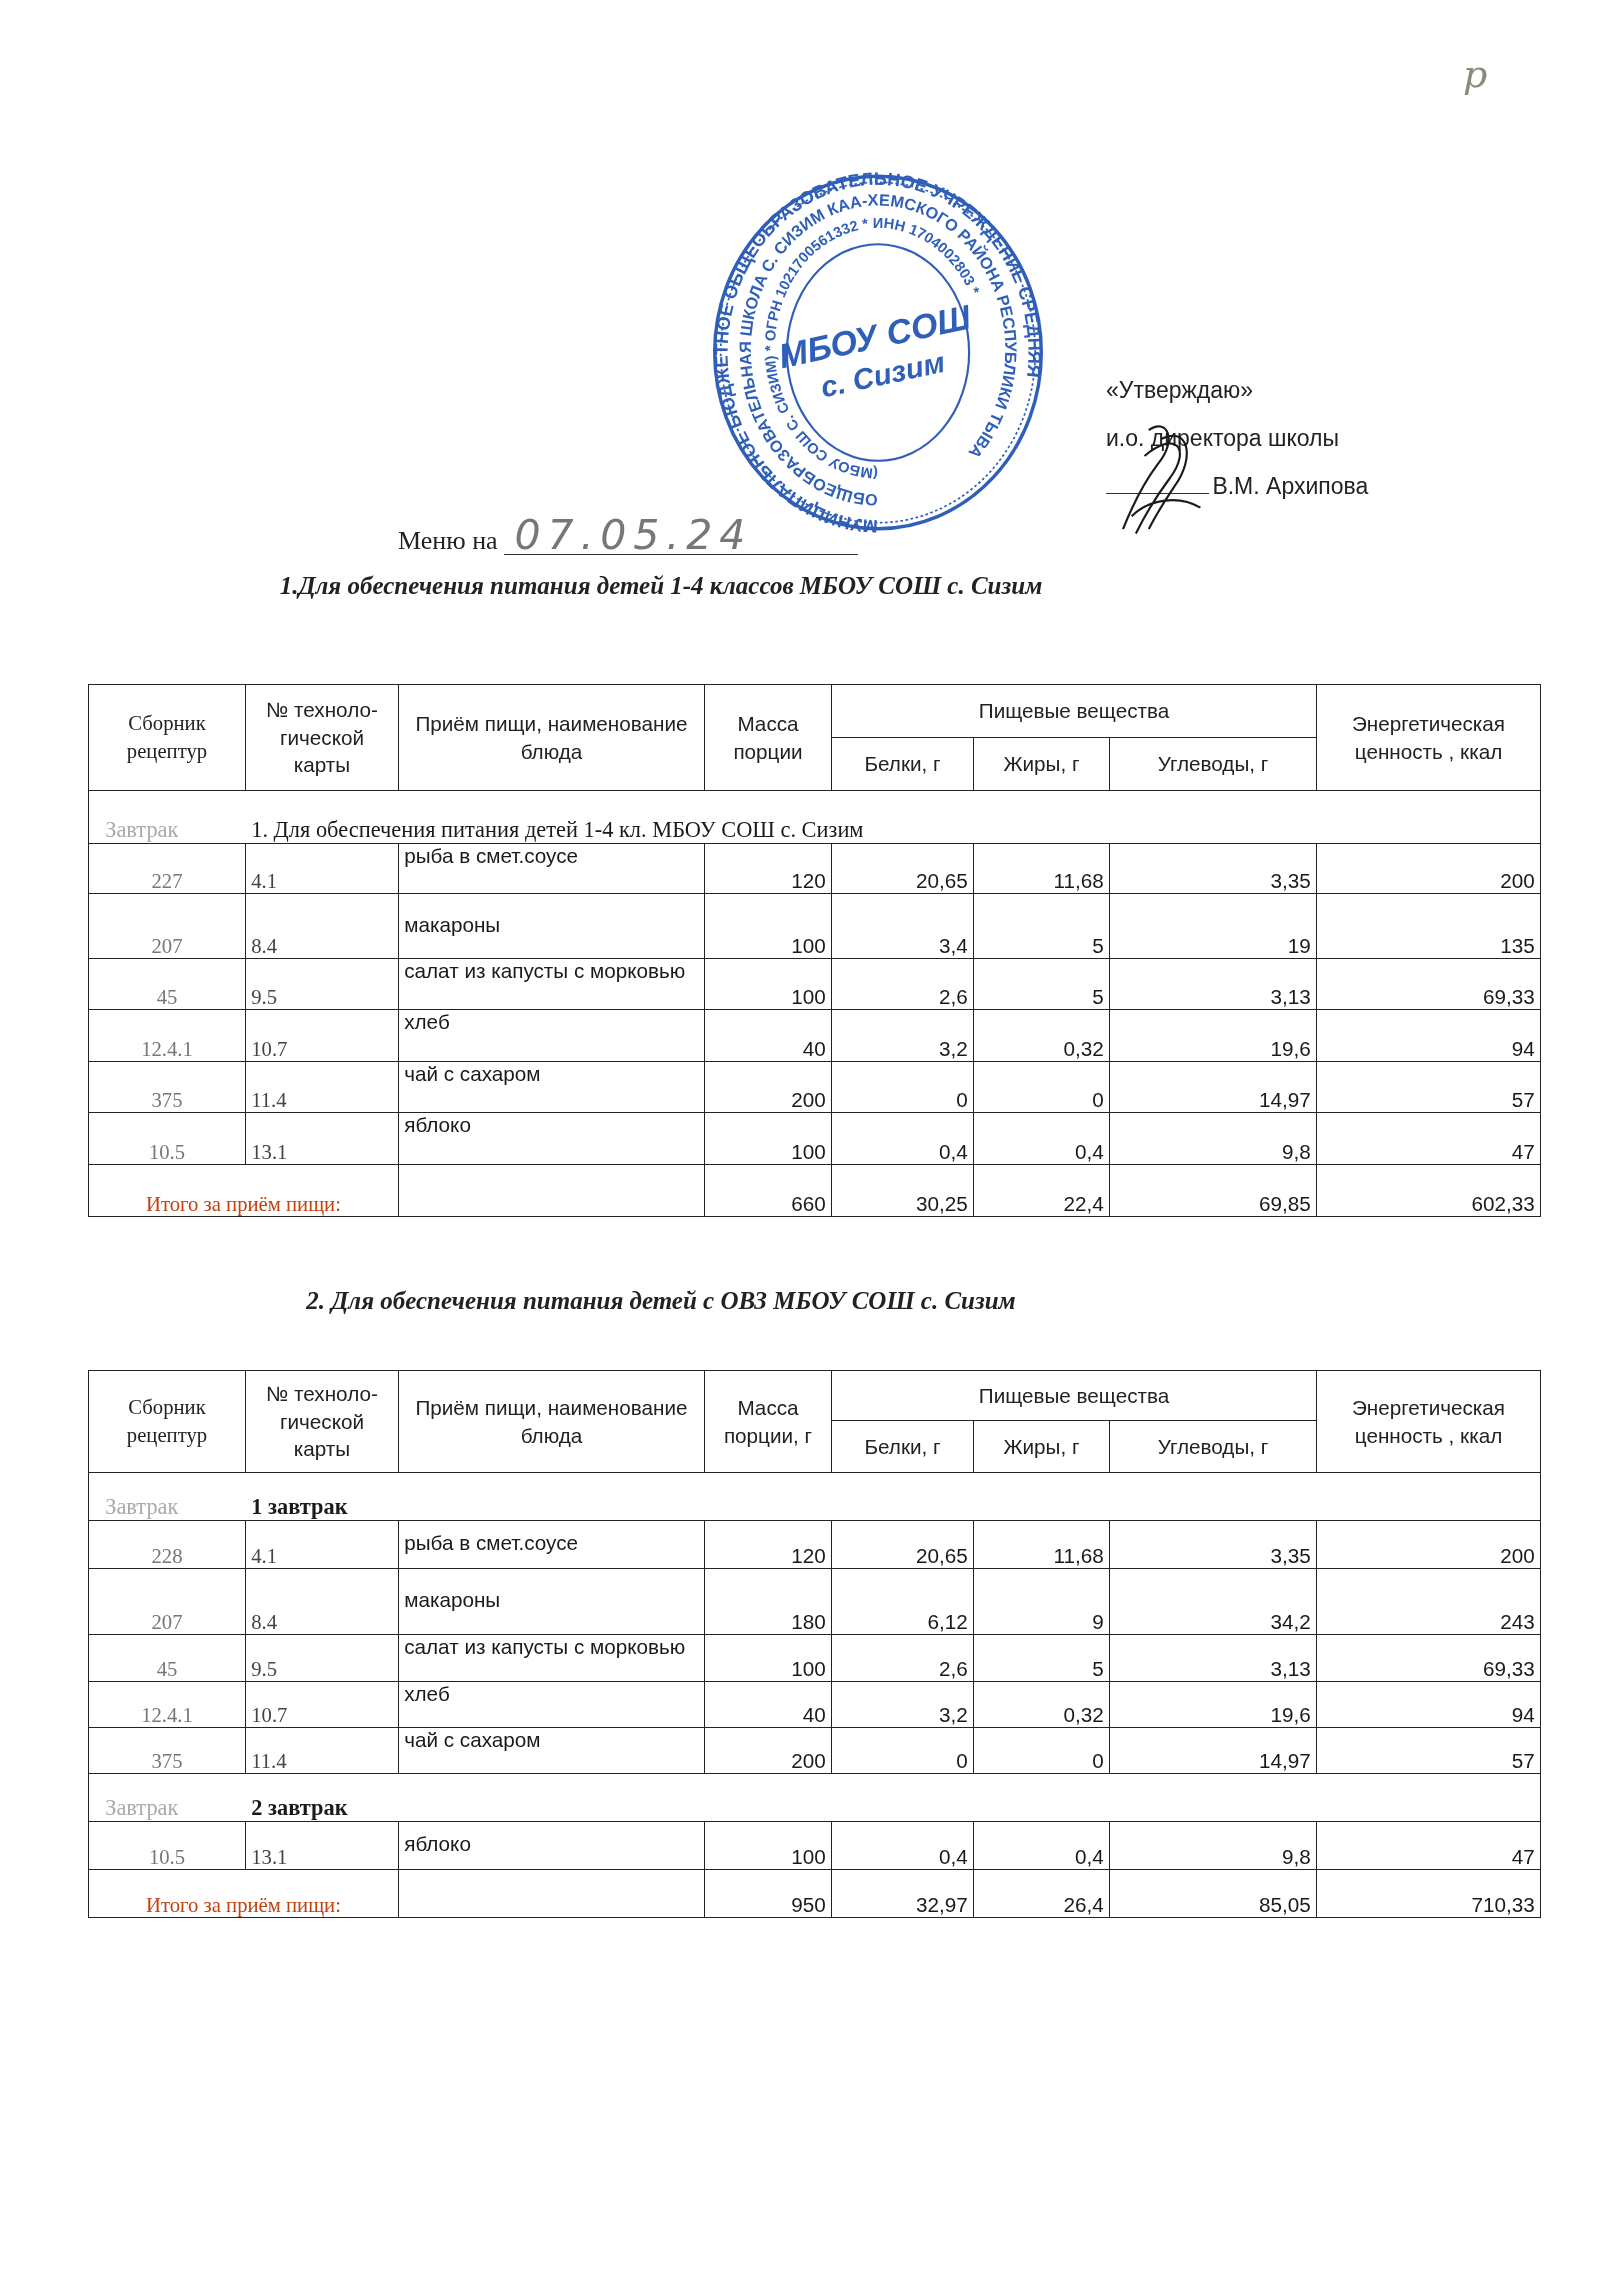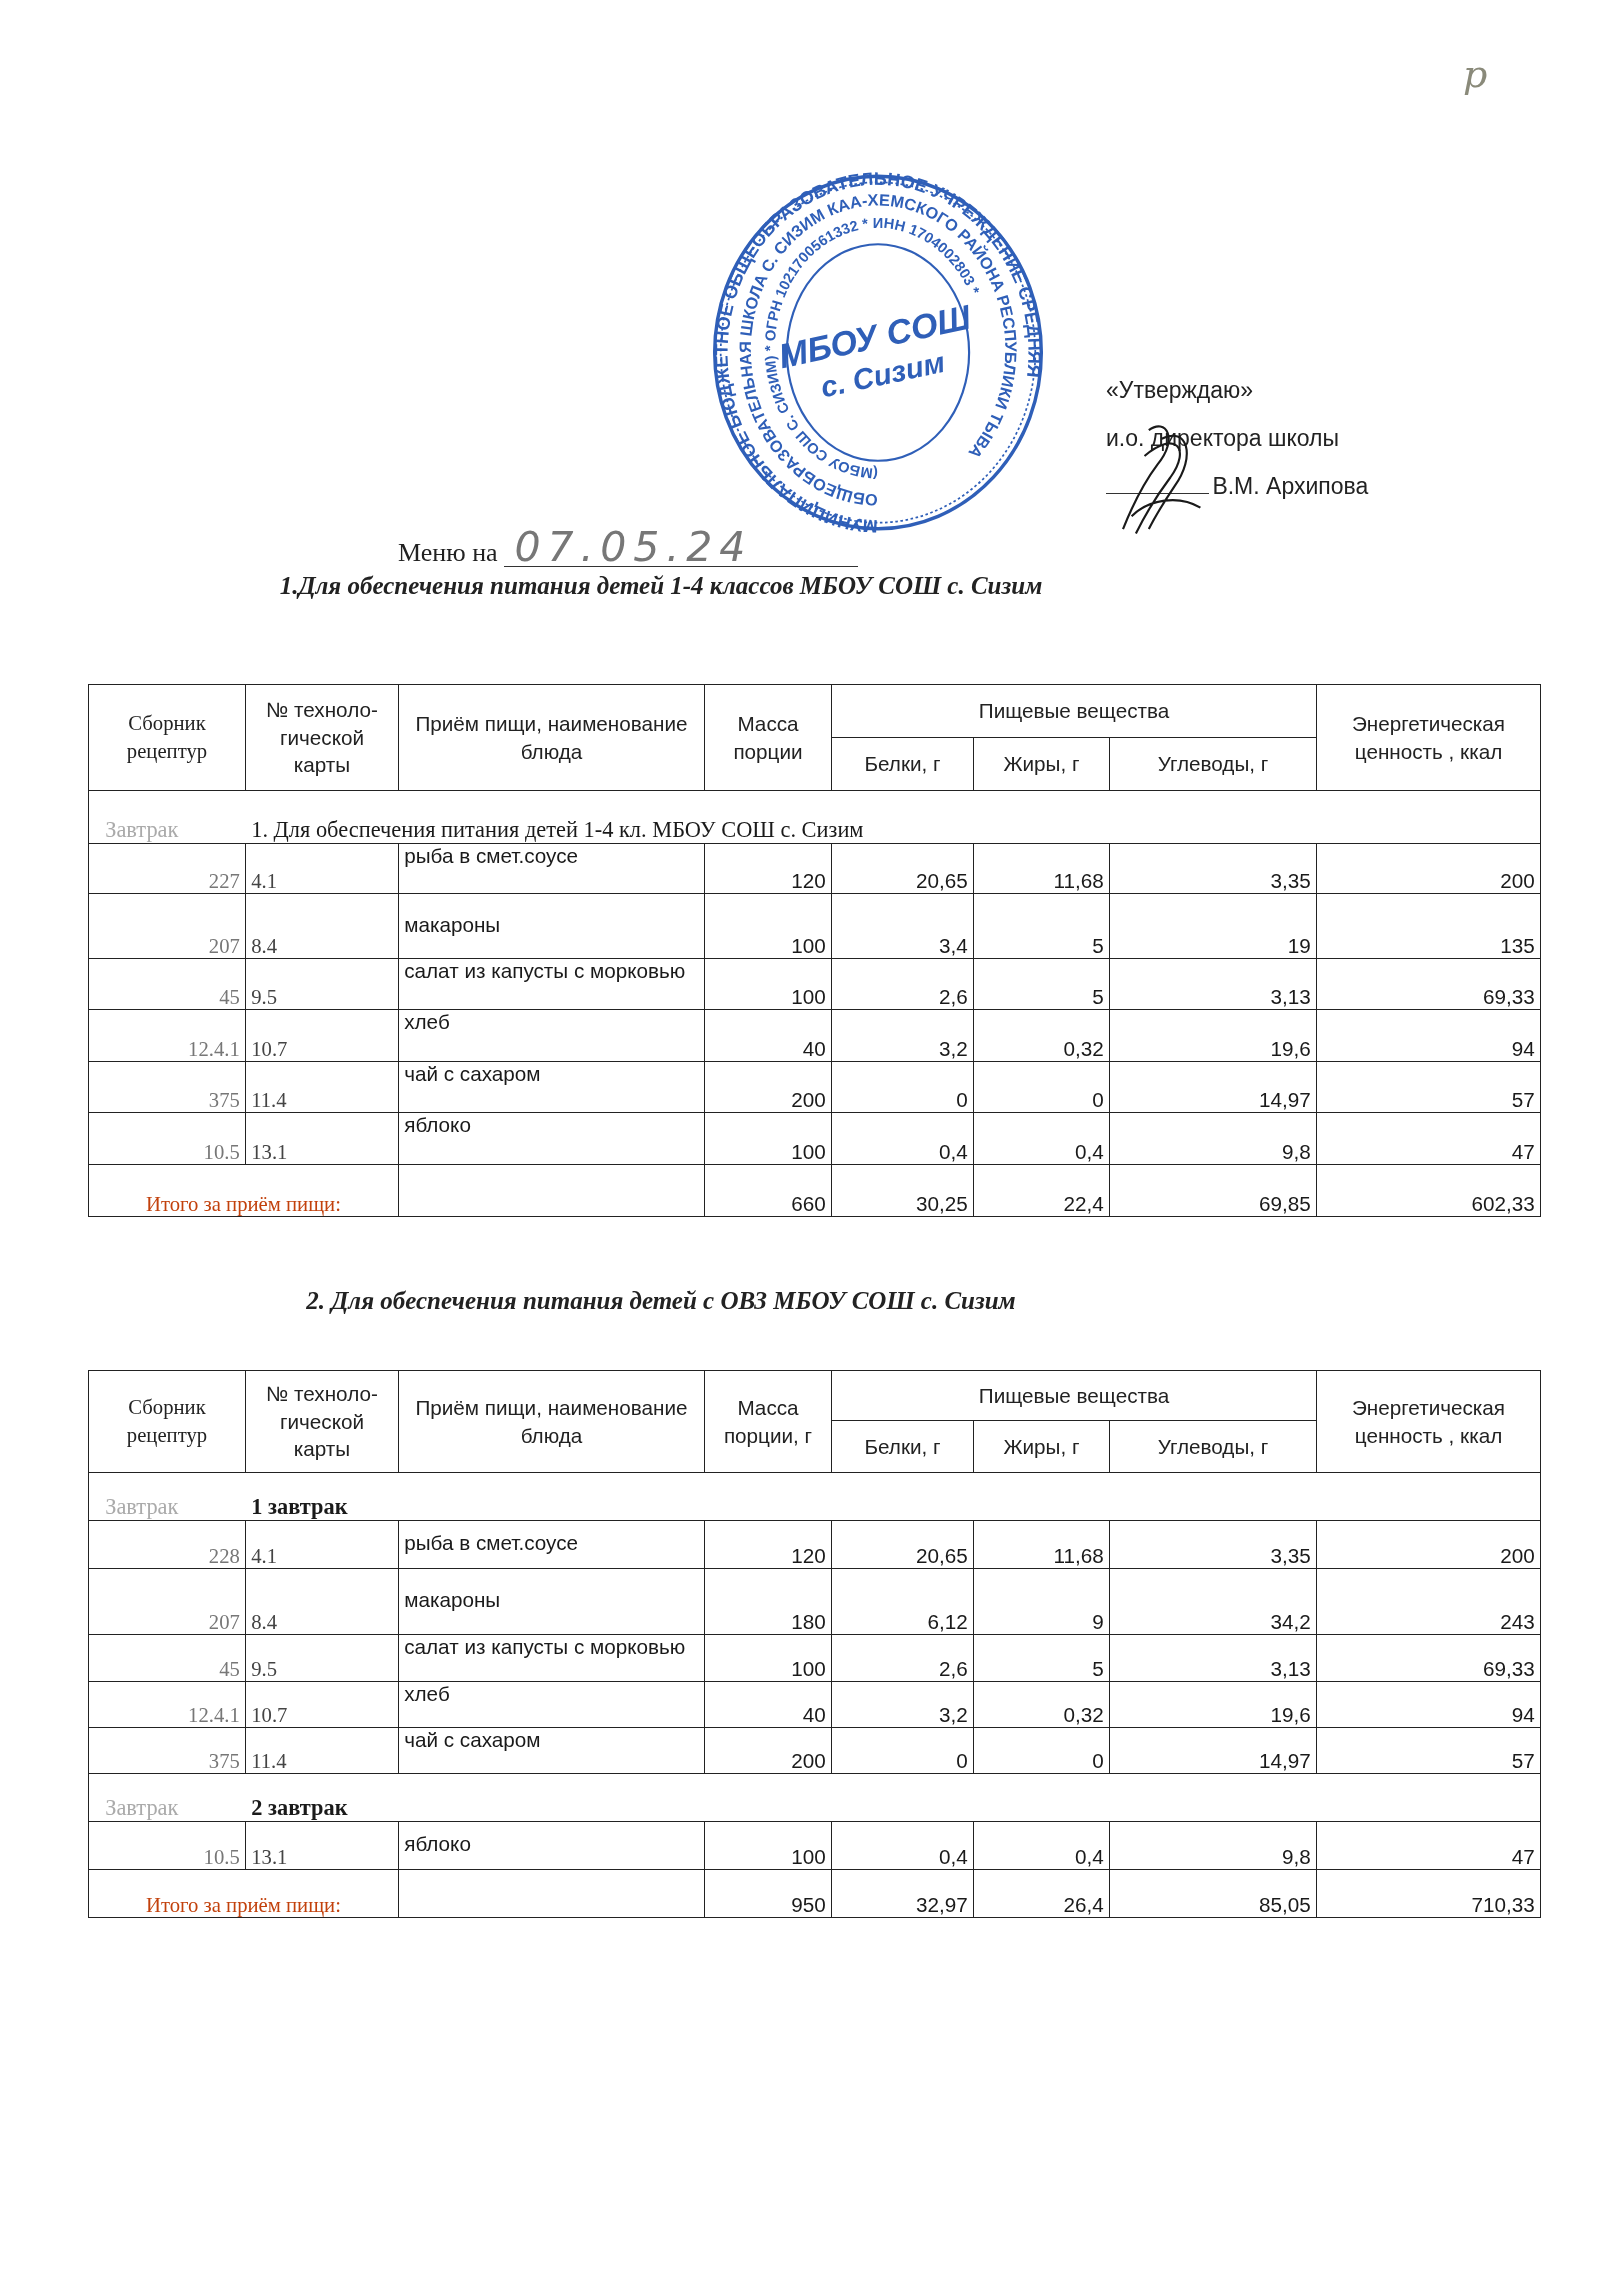--- a/index.html
+++ b/index.html
@@ -9,35 +9,35 @@
                    font-family: "DejaVu Serif", serif; font-style: italic; }
     
     .stamp { position: absolute; left: 710px; top: 172px; width: 336px; height: 361px; }
     .stamp svg { width: 100%; height: 100%; }
     
     .approve { position: absolute; left: 1106px; top: 366px; font-family: Liberation Sans, sans-serif;
                font-size: 23px; line-height: 48px; color: #222; }
     .approve .sigline { display: inline-block; width: 103px; border-bottom: 1.3px solid #333; margin-right: 3.4px; }
     .signature { position: absolute; left: 1097px; top: 413px; width: 138px; height: 129px; }
     
-    .menu-date { position: absolute; left: 398px; top: 528px; font-size: 26px; color: #222; }
+    .menu-date { position: absolute; left: 398px; top: 516px; font-size: 26px; color: #222; }
     .menu-date .date-line { display: inline-block; min-width: 344px; border-bottom: 1.3px solid #333;
                             font-family: "DejaVu Sans", sans-serif; font-style: italic; font-size: 41px;
                             color: #777; letter-spacing: 6.9px; padding-left: 10.3px; line-height: 38px; }
     .section-title { position: absolute; left: 0; width: 1322px; text-align: center; font-weight: bold;
                      font-size: 25px; color: #222; font-style: italic; }
     
     table.menu { position: absolute; left: 88px; width: 1451px; border-collapse: collapse;
                  font-family: "Liberation Sans", sans-serif; font-size: 20.7px; table-layout: fixed; }
     table.menu td, table.menu th { border: 1.7px solid #222; padding: 0 5.2px; font-weight: normal; }
     table.menu th { text-align: center; vertical-align: middle; line-height: 27.5px; color: #222; }
     th.faded { color: #aaa; text-align: left; font-family: "Liberation Serif", serif; }
     td.num { text-align: right; vertical-align: bottom; padding-bottom: 3.4px; }
     td.code { text-align: left; vertical-align: bottom; padding-bottom: 3.4px; font-family: "Liberation Serif", serif; color:#444; }
-    td.code-r { text-align: right; vertical-align: bottom; padding-bottom: 3.4px; font-family: "Liberation Serif", serif; color:#777; }
+    td.code-r { text-align: center; vertical-align: bottom; padding-bottom: 3.4px; font-family: "Liberation Serif", serif; color:#777; }
     td.name { text-align: left; vertical-align: top; padding-top: 3.4px; line-height: 24px; overflow: hidden; margin-top: 8px; }
     td.group { border-left: 1.7px solid #222; border-right: 1.7px solid #222; font-family: "Liberation Serif", serif;
                font-size: 22.4px; padding-top: 12px; vertical-align: bottom; padding-bottom: 1.7px; }
     td.group .g-label { color: #aaa; display: inline-block; width: 146px; margin-left: 11px; }
     td.total-label { color: #c2410c; font-family: Liberation Serif, serif; vertical-align: bottom; padding-bottom: 3.4px; text-align: center; }
     .bold { font-weight: bold; }
   </style>
 </head>
 <body>
 

